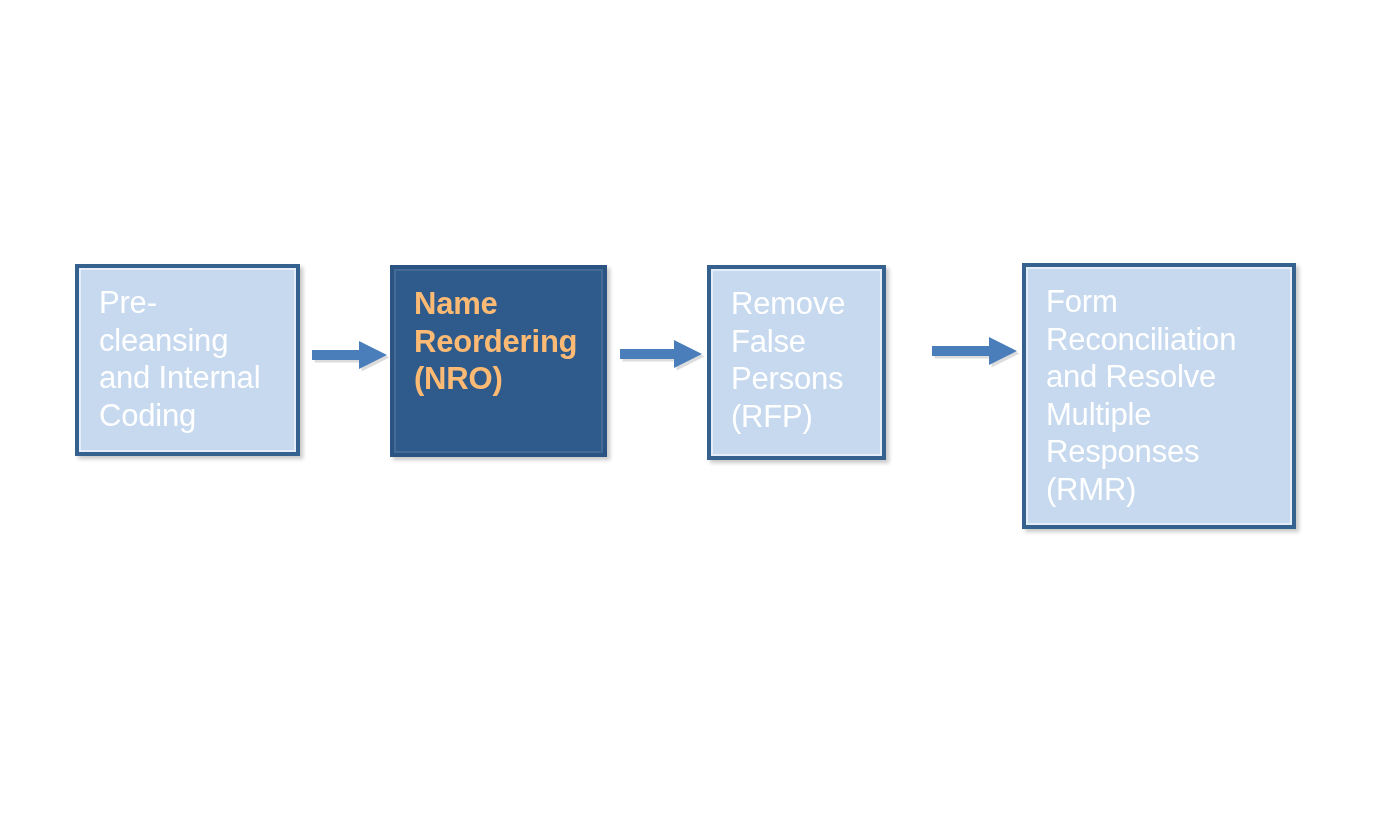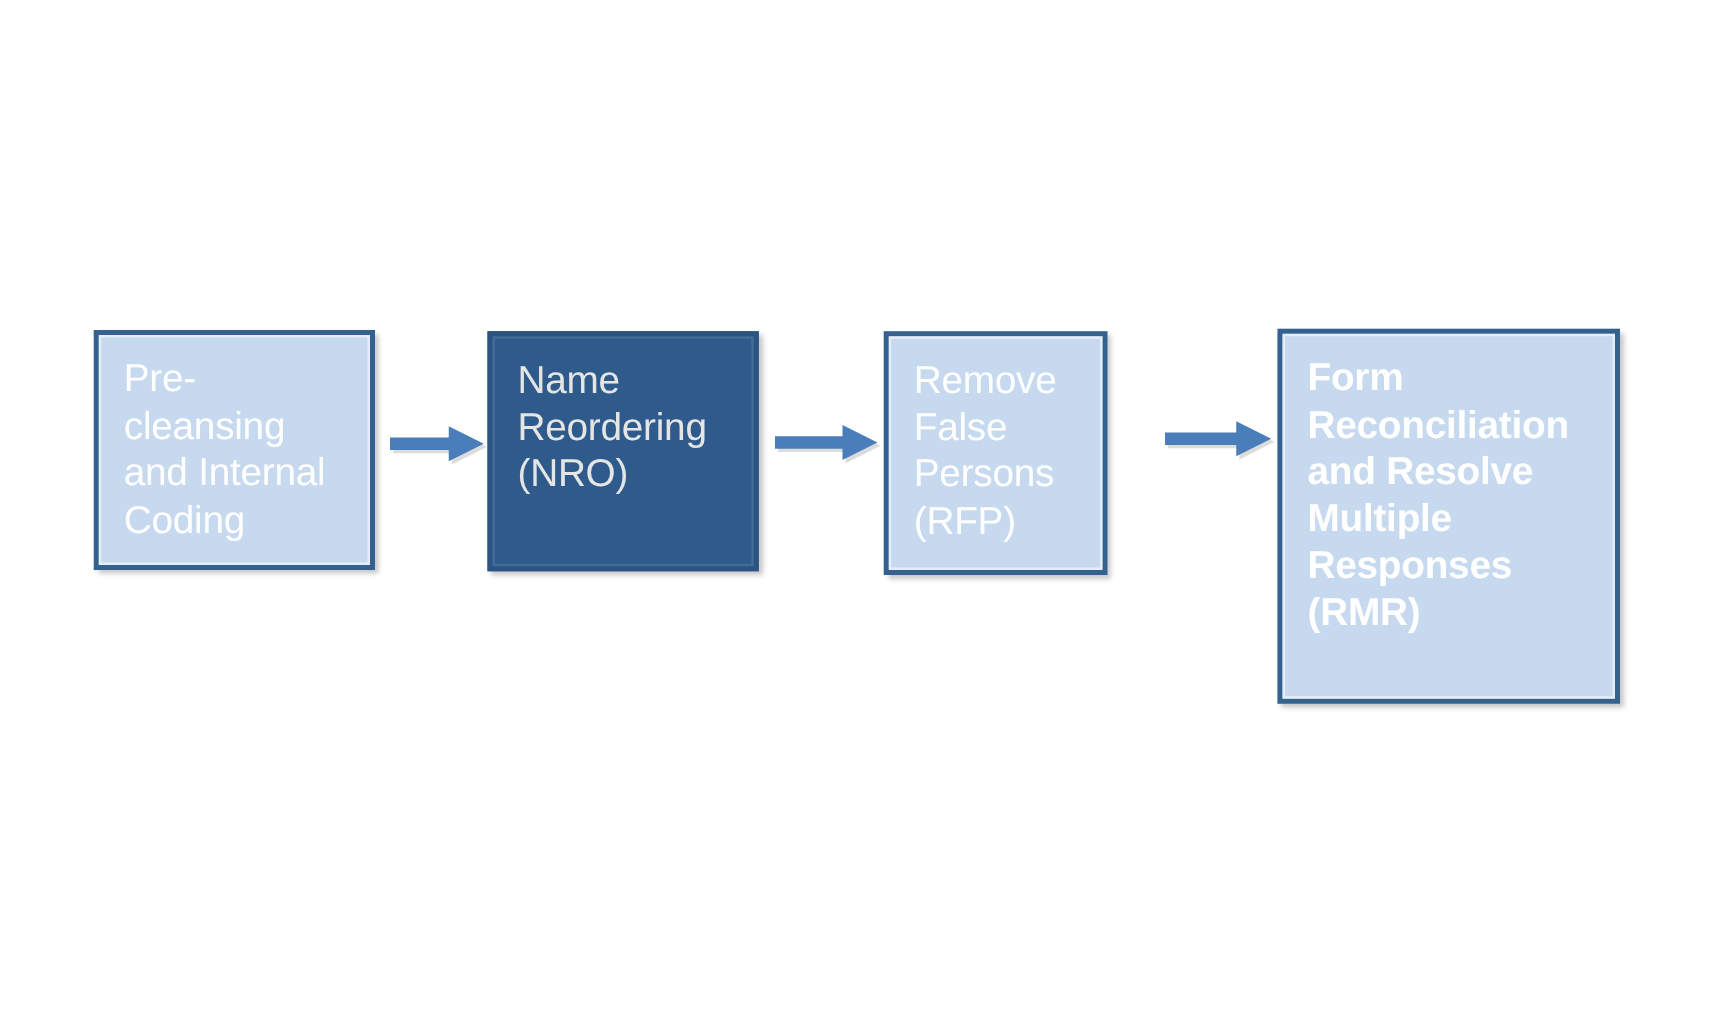--- a/index.html
+++ b/index.html
@@ -55,21 +55,22 @@
     border-color: #35618f;
   }
   .box-light .box-label {
     color: #ffffff;
   }
   .box-dark {
     background: #2e5b8b;
     border-color: #2b5482;
   }
   .box-dark .box-label {
-    color: #e5e5e5;
+    color: #fdba74;
+    font-weight: bold;
   }
   .box-dark .box-inner {
     border-color: rgba(255,255,255,0.10);
   }
 
   
   .flow-arrow {
     position: absolute;
   }
   .flow-arrow svg {
@@ -125,21 +126,21 @@
 
   <div class="flow-arrow" style="left:932px; top:337px; width:89px; height:34px;">
     <svg width="89" height="34" viewBox="0 0 89 34">
       <g transform="translate(2.5,2.5)">
         <polygon points="0,9 57,9 57,0 85,14 57,28 57,19 0,19" fill="#bfbfbf" opacity="0.55"></polygon>
       </g>
       <polygon points="0,9 57,9 57,0 85,14 57,28 57,19 0,19" fill="#4a7ebb"></polygon>
     </svg>
   </div>
 
-  <div class="process-box box-light" style="left:1022px; top:263px; width:274px; height:300px;font-weight:bold;">
+  <div class="process-box box-light" style="left:1022px; top:263px; width:274px; height:266px;">
     <div class="box-inner"></div>
     <div class="box-label">Form
 Reconciliation
 and Resolve
 Multiple
 Responses
 (RMR)</div>
   </div>
 
 </div>

